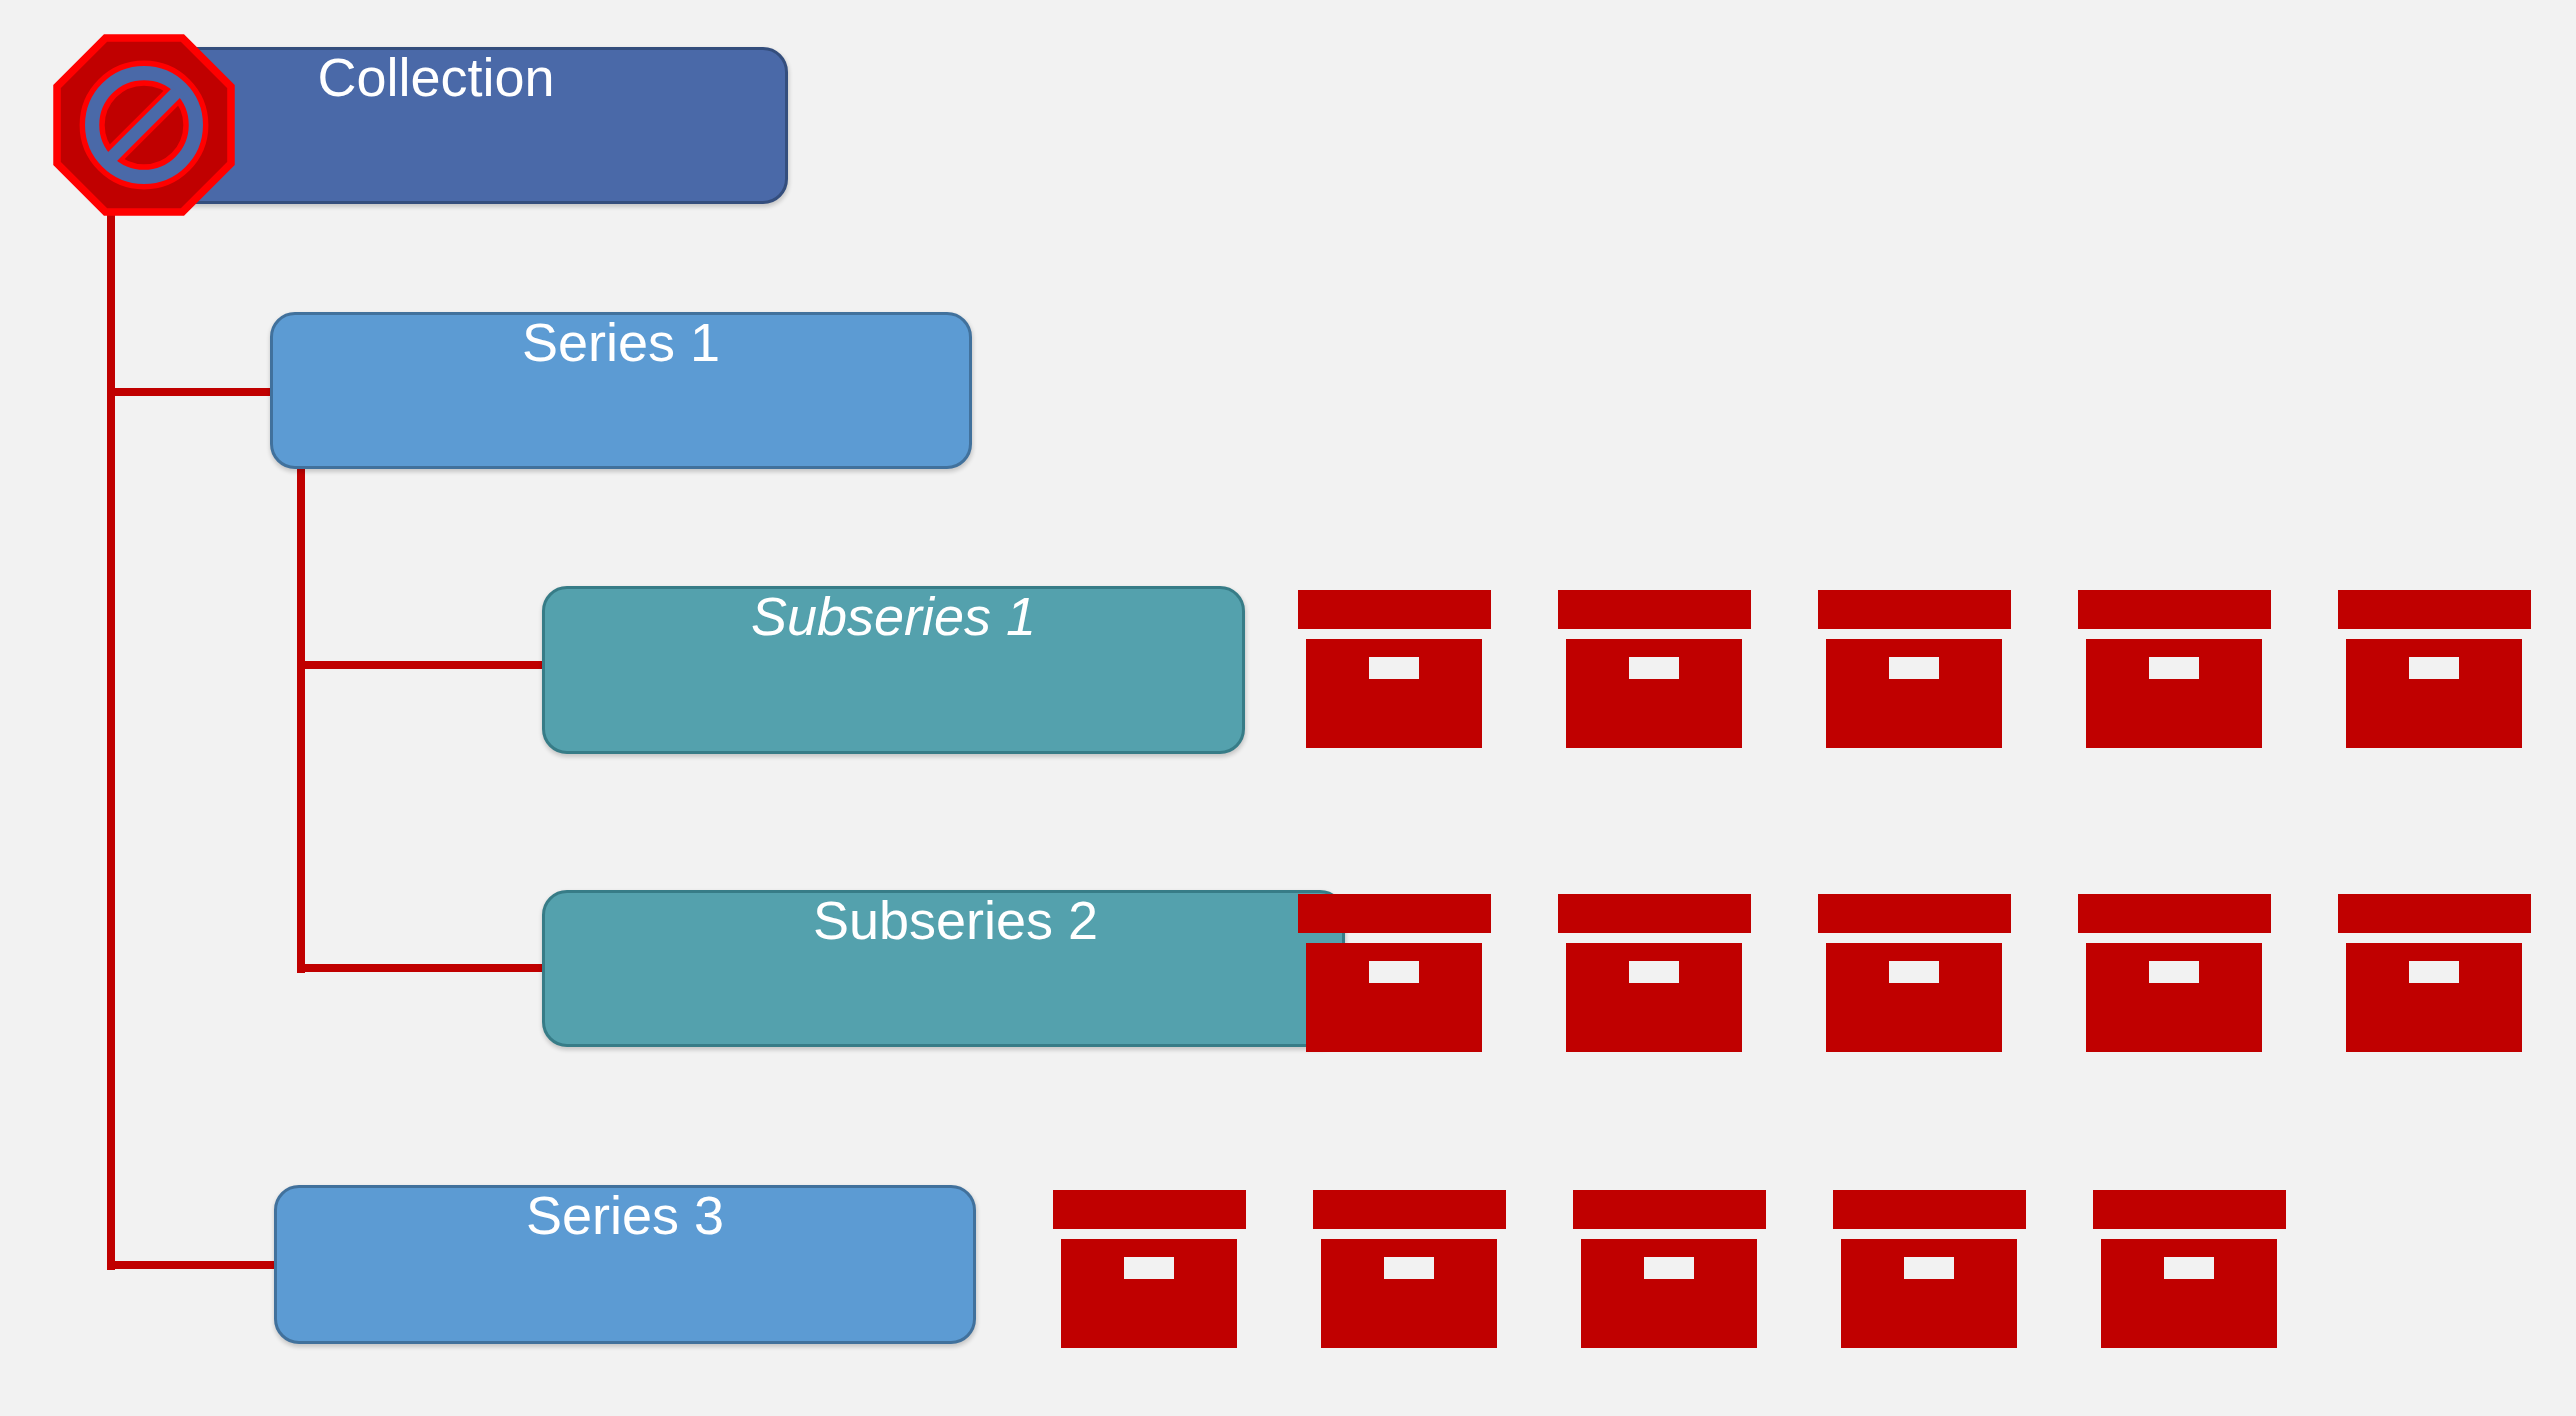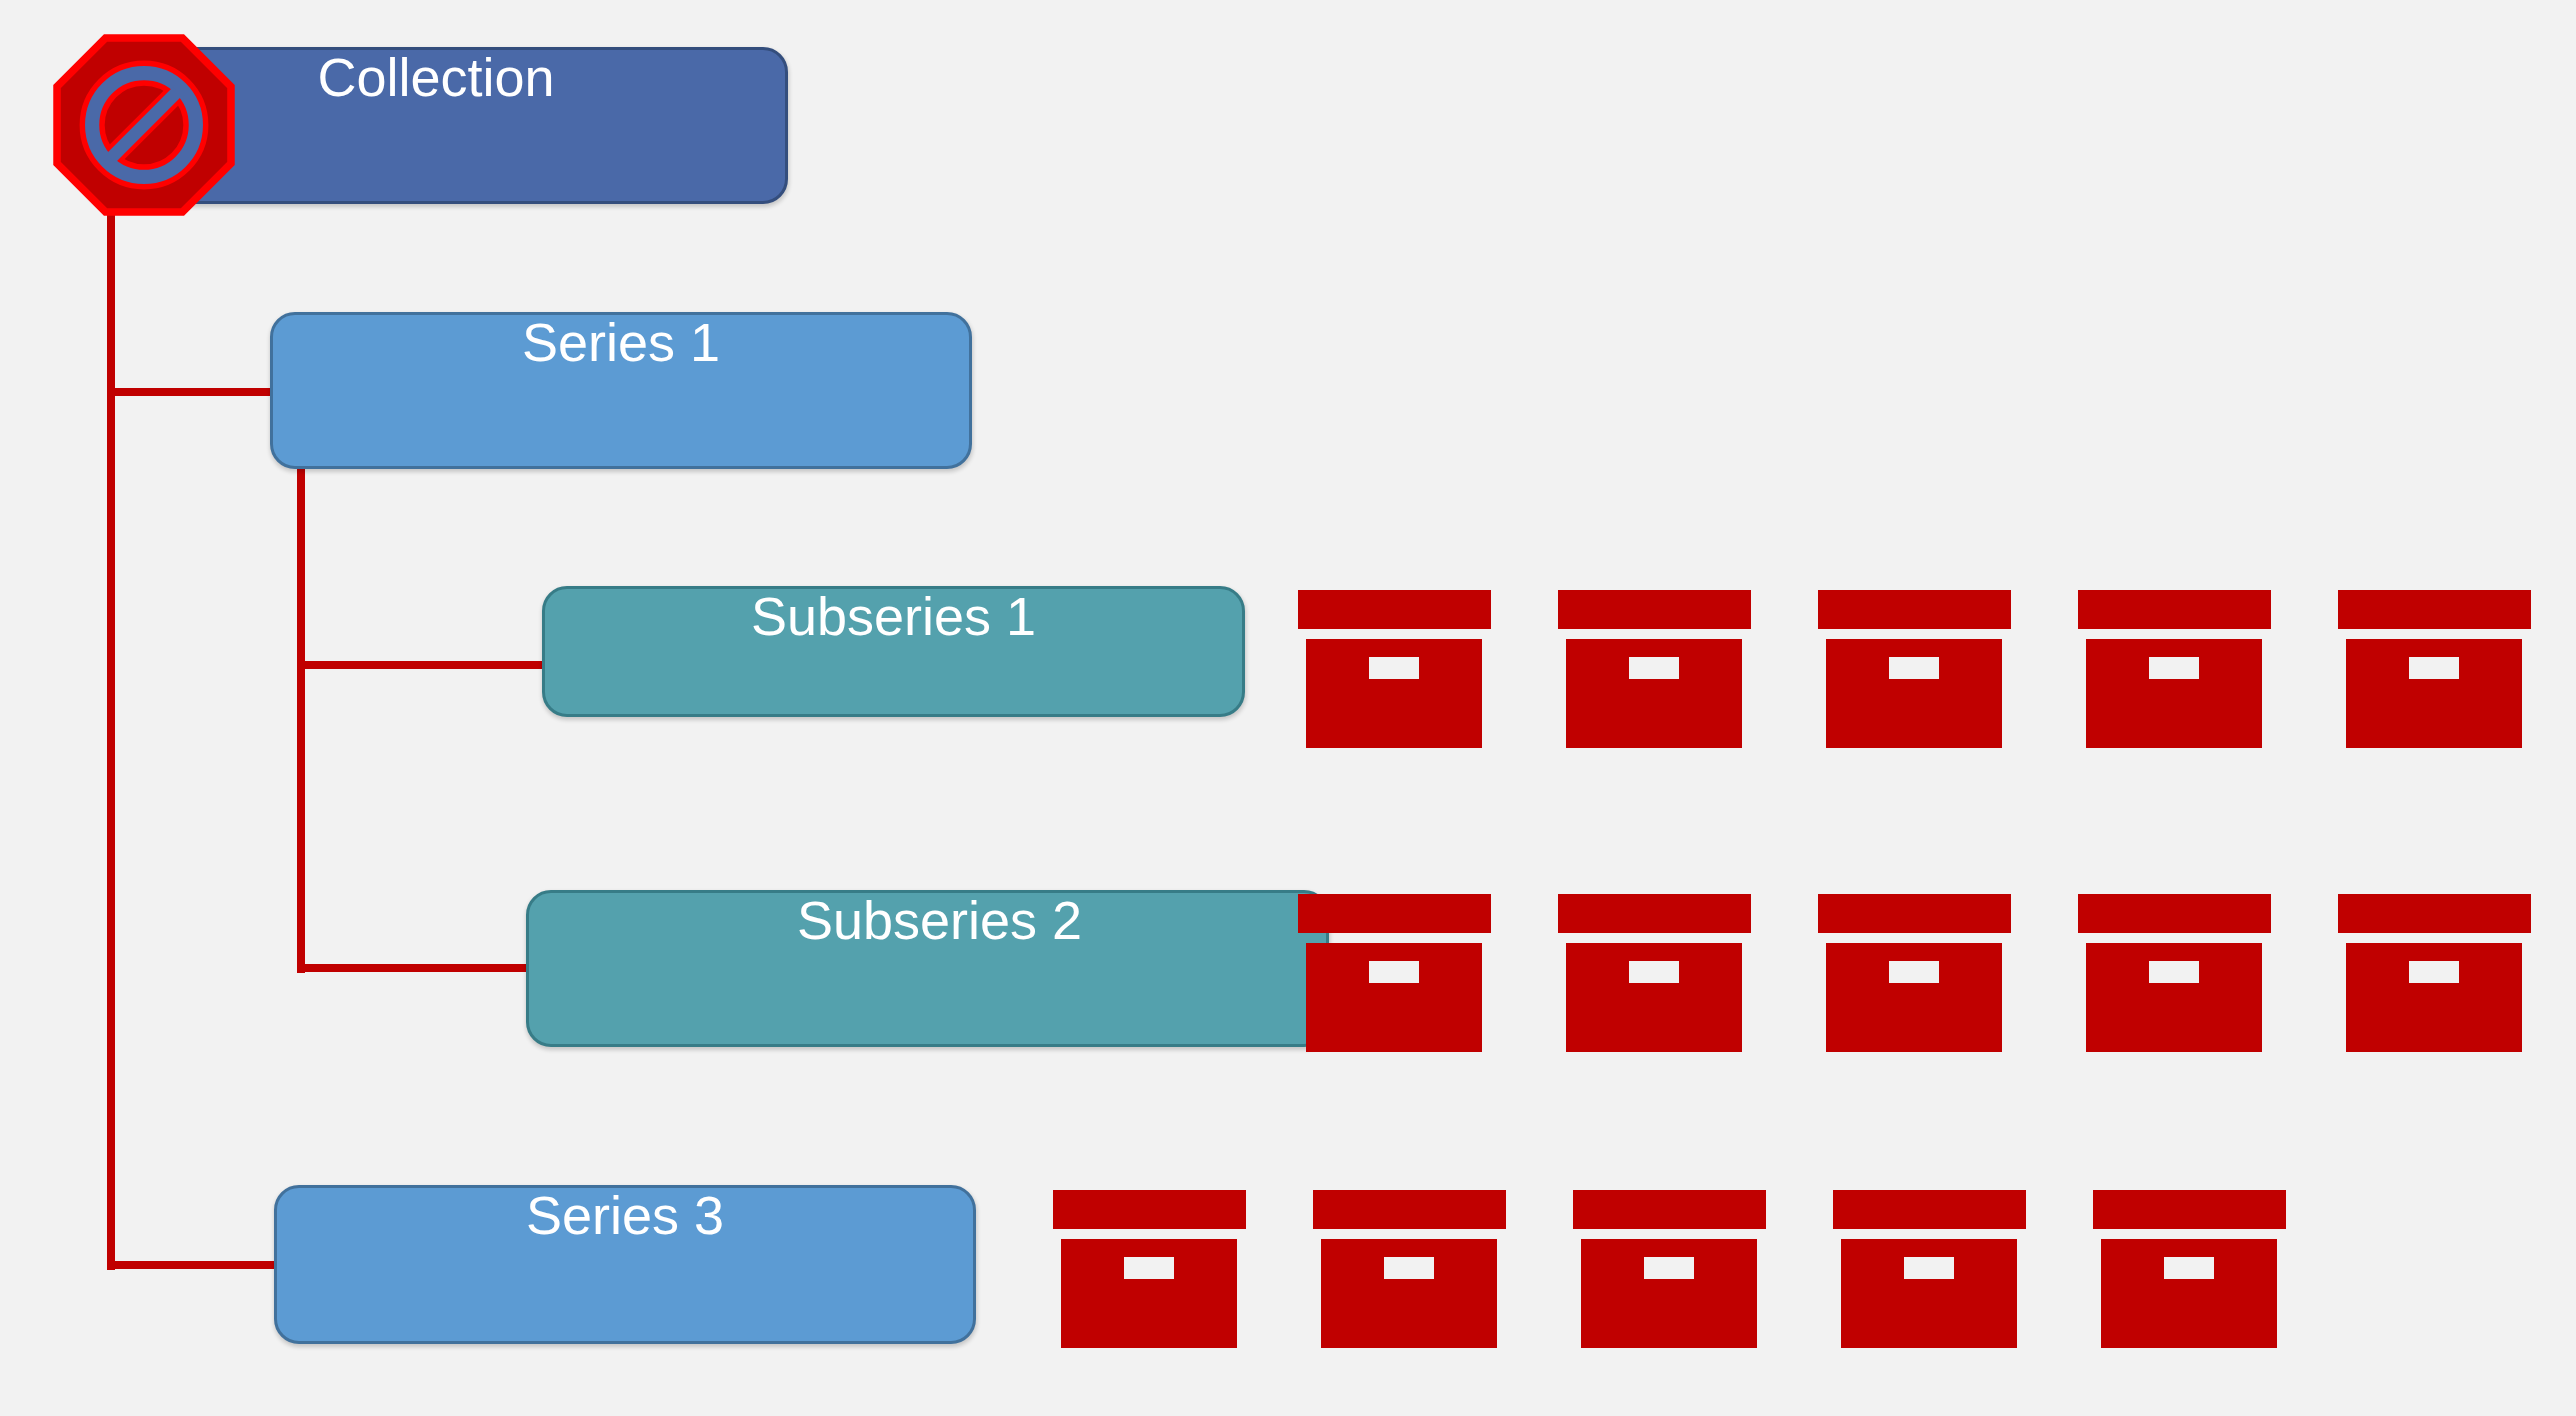--- a/index.html
+++ b/index.html
@@ -43,22 +43,22 @@
     box-shadow: 0.8px 2.5px 4.2px rgba(0,0,0,0.18);
   }
   .node .label {
     color: #FFFFFF;
     font-size: 54px;
     line-height: 1;
     white-space: nowrap;
   }
   #node-collection  { left: 84px; top: 47px;   width: 704px; height: 157px; }
   #node-series1     { left: 270px; top: 312px;  width: 702px; height: 157px; }
-  #node-subseries1  { left: 542px; top: 586px;  width: 703px; height: 131px; }
-  #node-subseries2  { left: 526px; top: 890px; width: 803px; height: 157px; padding-left: 24px; }
+  #node-subseries1  { left: 542px; top: 586px;  width: 703px; height: 168px; font-style: italic; }
+  #node-subseries2  { left: 542px; top: 890px; width: 803px; height: 157px; padding-left: 24px; }
   #node-series2     { left: 274px; top: 1185px; width: 702px; height: 159px; }
 
   
   #no-symbol {
     position: absolute;
     left: 52px;
     top: 33px;
     width: 184px;
     height: 184px;
     z-index: 3;

